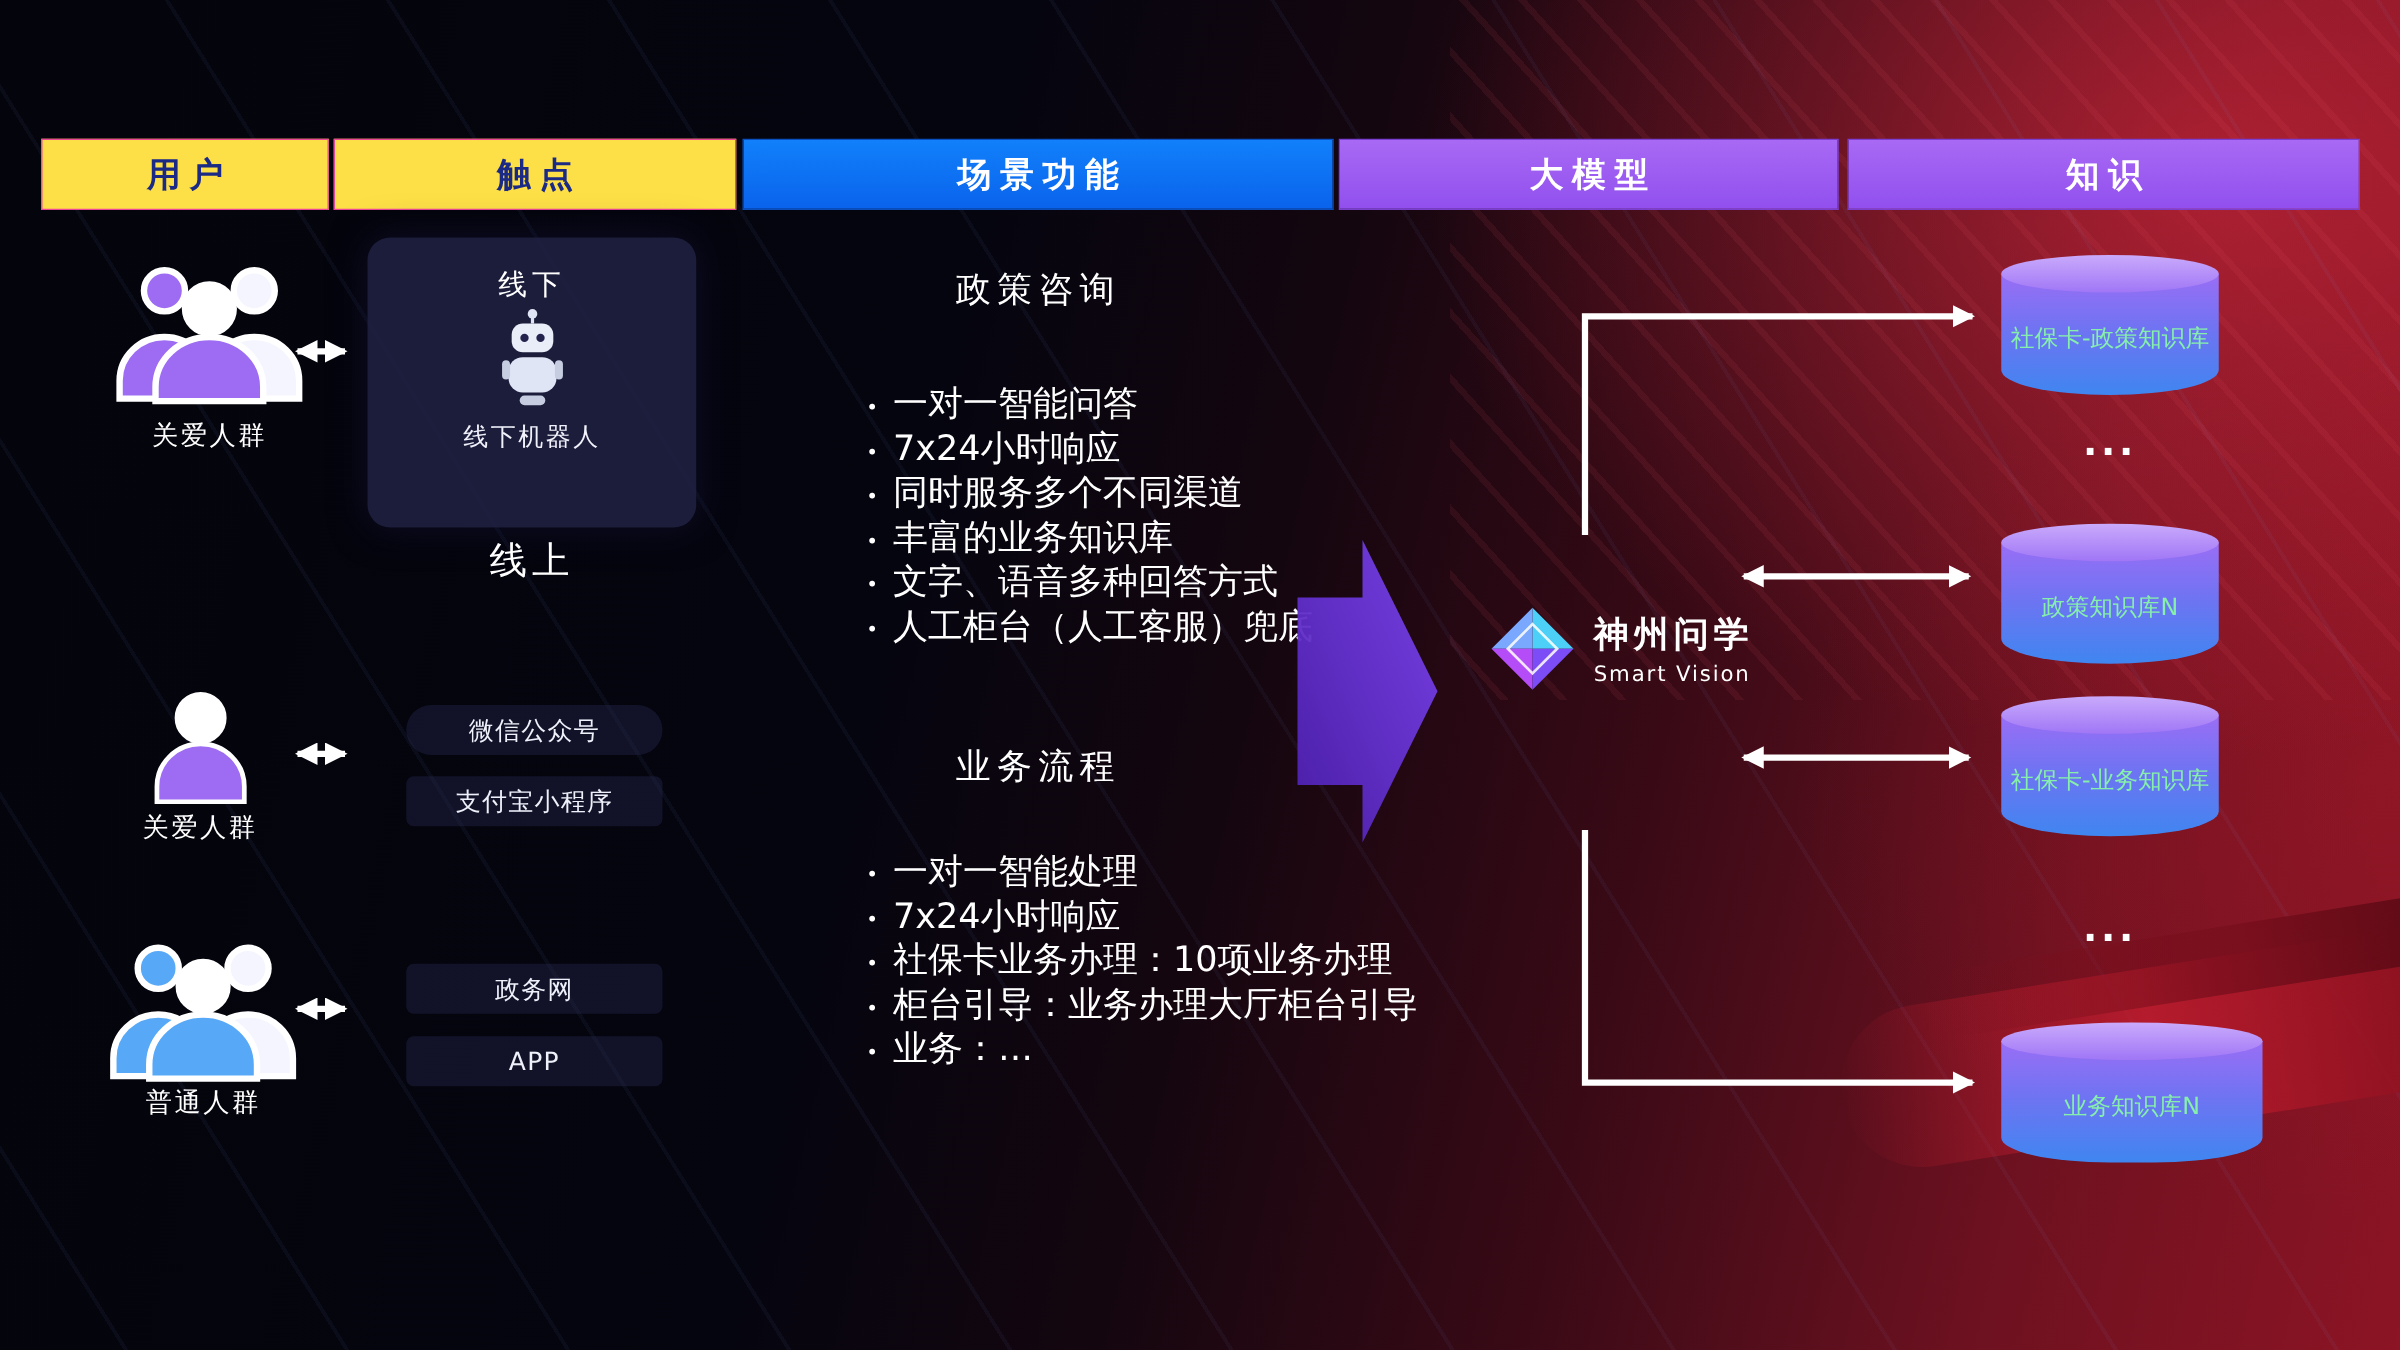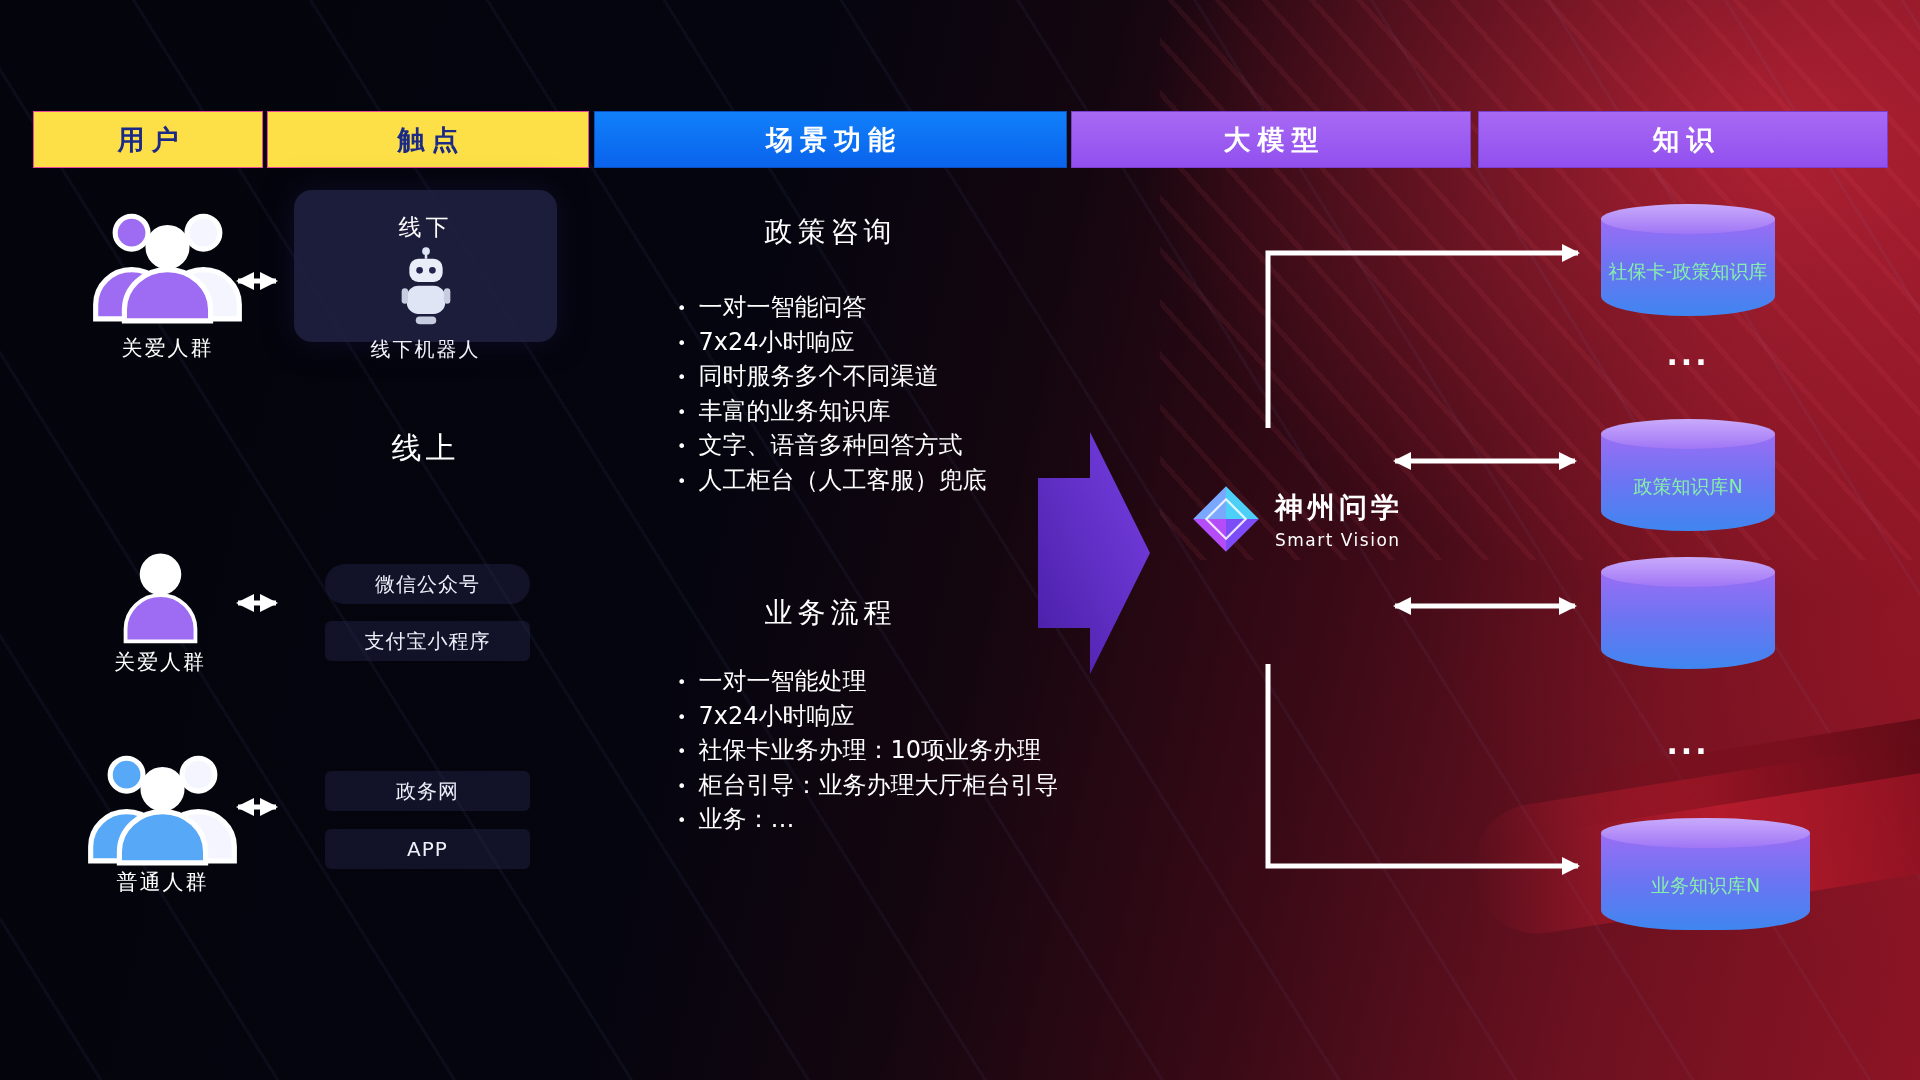--- a/index.html
+++ b/index.html
@@ -38,35 +38,35 @@
   #h2{left:267px;width:322px;}
   #h3{left:594px;width:473px;}
   #h4{left:1071px;width:400px;}
   #h5{left:1478px;width:410px;}
 
   
   .user-icon{position:absolute;}
   .user-label{position:absolute;color:#ffffff;font-size:21px;letter-spacing:2px;text-align:center;}
 
   
-  .tp-card{position:absolute;left:294px;top:190px;width:263px;height:152px;
+  .tp-card{position:absolute;left:294px;top:190px;width:263px;height:232px;
     background:rgba(32,33,66,0.88);border-radius:18px;box-shadow:0 0 30px rgba(20,20,60,0.5);}
   .tp-offline{position:absolute;top:22px;left:0;width:100%;text-align:center;color:#fff;font-size:23px;letter-spacing:4px;}
   .tp-robot{position:absolute;top:56px;left:50%;transform:translateX(-50%);height:82px;}
   .tp-robot-label{position:absolute;top:146px;left:0;width:100%;text-align:center;color:#f0f1fa;font-size:20px;letter-spacing:2px;}
   .tp-online{position:absolute;left:294px;top:428px;width:263px;text-align:center;color:#fff;font-size:30px;letter-spacing:4px;}
   .chan{position:absolute;left:325px;width:205px;height:40px;border-radius:6px;
     background:rgba(44,45,88,0.35);display:flex;align-items:center;justify-content:center;
     color:#eef0fa;font-size:20px;letter-spacing:1px;}
   #chan1{top:564px;border-radius:20px;} #chan2{top:621px;} #chan3{top:771px;} #chan4{top:829px;}
 
   
   .scene-h{position:absolute;left:594px;width:473px;text-align:center;color:#ffffff;font-size:28px;letter-spacing:5px;}
   #scene-h1{top:213px;} #scene-h2{top:594px;}
-  .bullets{position:absolute;left:677px;margin:0;padding:0;list-style:none;color:#ffffff;font-size:24px;}
+  .bullets{position:absolute;left:677px;margin:16px;padding:0;list-style:none;color:#ffffff;font-size:28px;}
   .bullets li{line-height:32.6px;white-space:nowrap;}
   .bullets li::before{content:"•";margin-right:12px;font-size:16px;vertical-align:1px;}
   #bullets1{top:291px;} #bullets2{top:665px;}
 
   
   .logo{position:absolute;left:1191px;top:484px;display:flex;align-items:center;gap:14px;}
   .logo-cn{color:#fff;font-size:28px;font-weight:bold;letter-spacing:4px;}
   .logo-en{color:#fff;font-size:17px;letter-spacing:1.5px;margin-top:3px;}
 
   
@@ -195,20 +195,21 @@
 </div>
 <div id="dots1" class="dots">...</div>
 <div id="db2" class="db">
   <div class="db-top"></div>
   <div class="db-body"></div>
   <div class="db-label">政策知识库N</div>
 </div>
 <div id="db3" class="db">
   <div class="db-top"></div>
   <div class="db-body"></div>
+  <div class="db-label">社保卡-业务知识库</div>
 </div>
 <div id="dots2" class="dots">...</div>
 <div id="db4" class="db">
   <div class="db-top"></div>
   <div class="db-body"></div>
   <div class="db-label">业务知识库N</div>
 </div>
 
 <svg class="overlay" width="1920" height="1080" viewBox="0 0 1920 1080">
   <defs>

